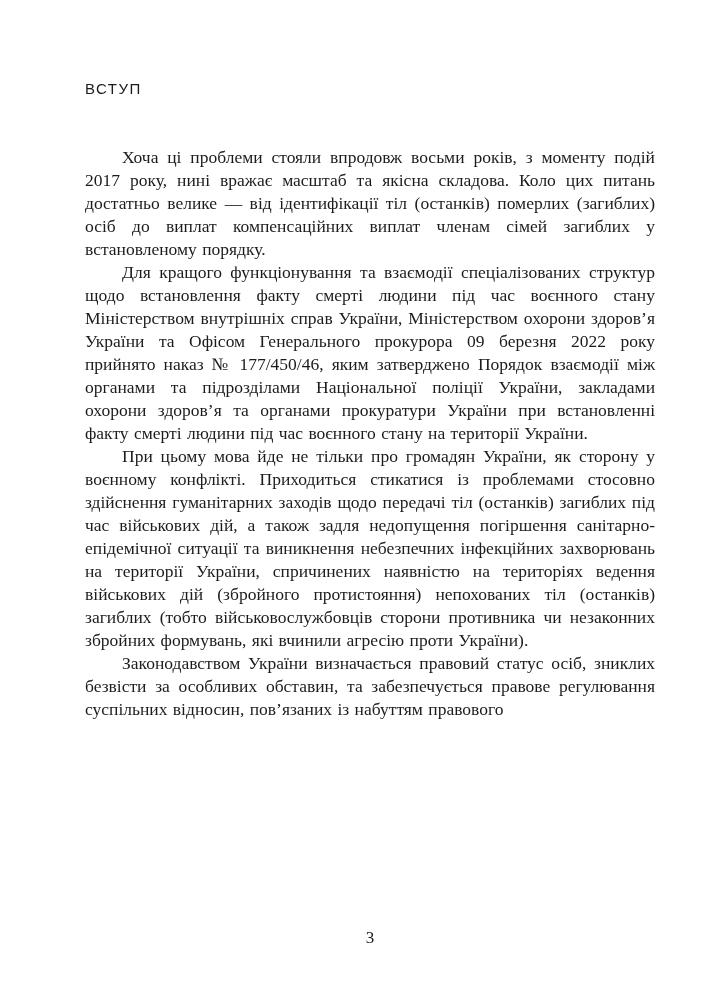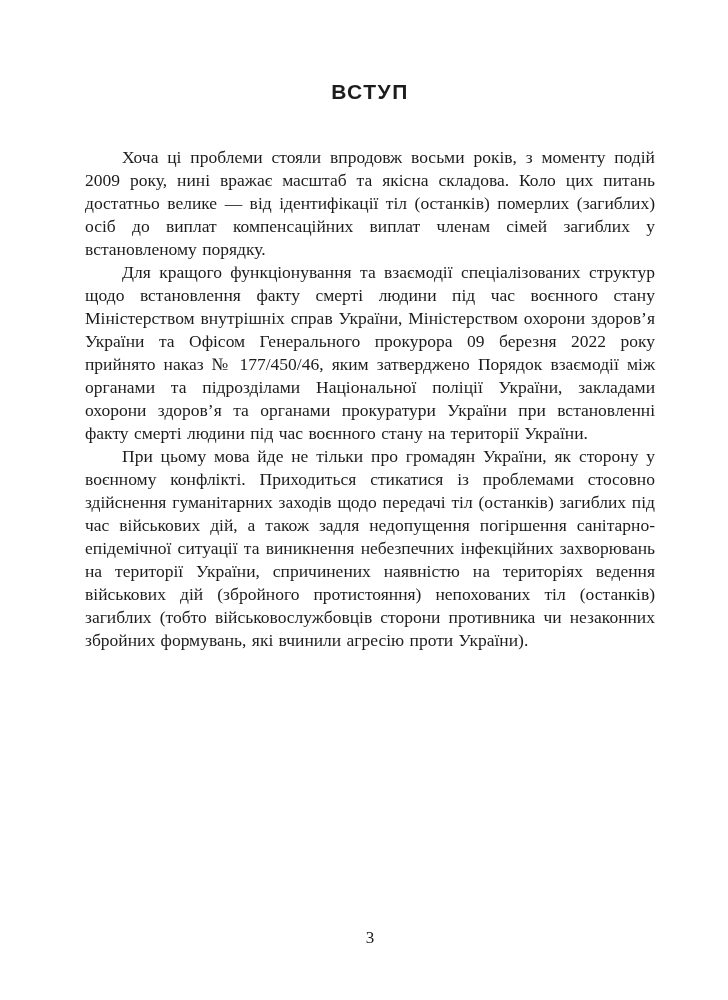--- a/index.html
+++ b/index.html
@@ -18,24 +18,23 @@
   .page {
     position: absolute;
     inset: 0;
     background: #ffffff;
   }
   .doc-title {
     position: absolute;
     top: 80px;
     left: 85px;
     width: 570px;
-    text-align: center;
     font-family: "Liberation Sans", sans-serif;
-    font-weight: 700;
-    font-size: 21px;
+    font-weight: 400;
+    font-size: 15px;
     letter-spacing: 1.5px;
     color: #1c1c1c;
   }
   .content {
     position: absolute;
     top: 146px;
     left: 85px;
     width: 570px;
   }
   .content p {
@@ -57,20 +56,21 @@
   }
 </style>
 </head>
 <body>
 
 <div class="page">
 
   <div class="doc-title">ВСТУП</div>
 
   <div class="content">
-    <p>Хоча ці проблеми стояли впродовж восьми років, з моменту подій 2009 року, нині вражає масштаб та якісна складова. Коло цих питань достатньо велике — від ідентифікації тіл (останків) померлих (загиблих) осіб до виплат компенсаційних виплат членам сімей загиблих у встановленому порядку.</p>
+    <p>Хоча ці проблеми стояли впродовж восьми років, з моменту подій 2017 року, нині вражає масштаб та якісна складова. Коло цих питань достатньо велике — від ідентифікації тіл (останків) померлих (загиблих) осіб до виплат компенсаційних виплат членам сімей загиблих у встановленому порядку.</p>
     <p>Для кращого функціонування та взаємодії спеціалізованих структур щодо встановлення факту смерті людини під час воєнного стану Міністерством внутрішніх справ України, Міністерством охорони здоров’я України та Офісом Генерального прокурора 09 березня 2022 року прийнято наказ № 177/450/46, яким затверджено Порядок взаємодії між органами та підрозділами Національної поліції України, закладами охорони здоров’я та органами прокуратури України при встановленні факту смерті людини під час воєнного стану на території України.</p>
     <p>При цьому мова йде не тільки про громадян України, як сторону у воєнному конфлікті. Приходиться стикатися із проблемами стосовно здійснення гуманітарних заходів щодо передачі тіл (останків) загиблих під час військових дій, а також задля недопущення погіршення санітарно-епідемічної ситуації та виникнення небезпечних інфекційних захворювань на території України, спричинених наявністю на територіях ведення військових дій (збройного протистояння) непохованих тіл (останків) загиблих (тобто військовослужбовців сторони противника чи незаконних збройних формувань, які вчинили агресію проти України).</p>
+    <p>Законодавством України визначається правовий статус осіб, зниклих безвісти за особливих обставин, та забезпечується правове регулювання суспільних відносин, пов’язаних із набуттям правового</p>
   </div>
 
   <div class="page-number">3</div>
 
 </div>
 
 </body></html>

